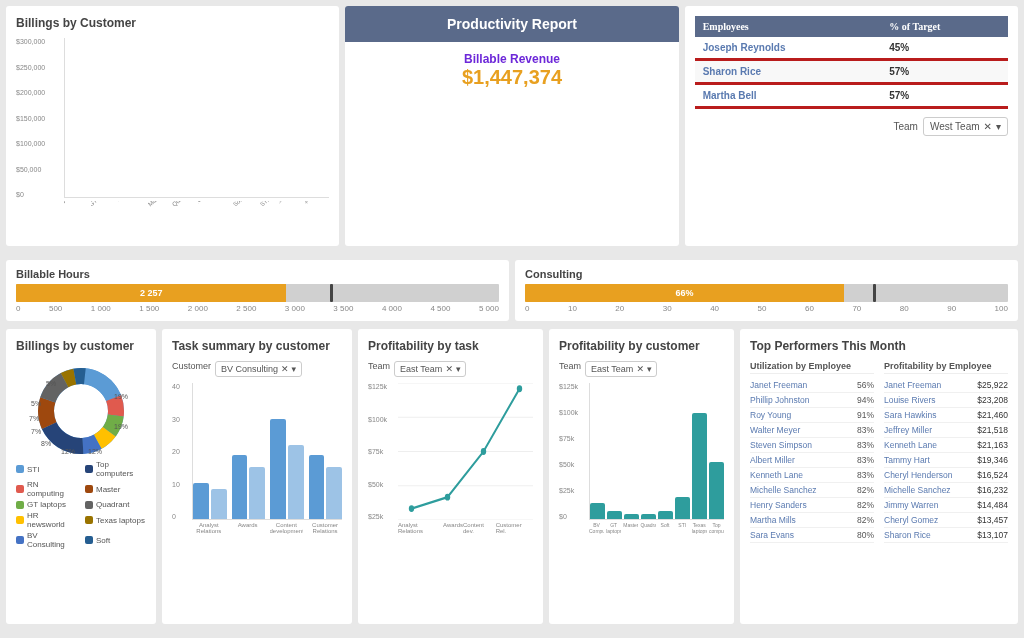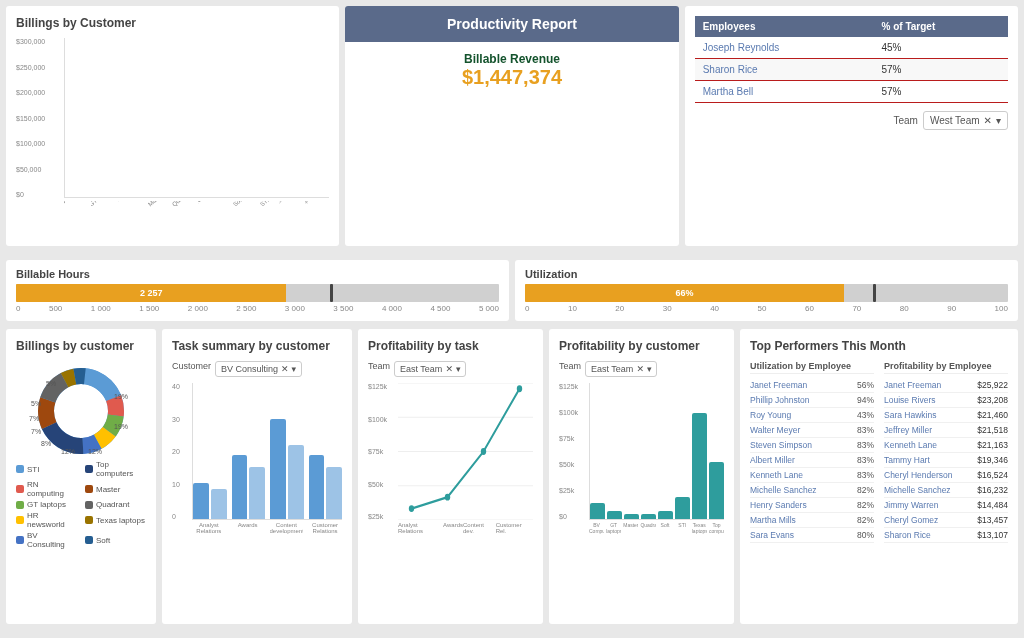--- a/index.html
+++ b/index.html
@@ -86,21 +86,21 @@
     }
     .productivity-body {
       padding: 10px;
       display: flex;
       flex-direction: column;
       align-items: center;
     }
     .gauge-title {
       font-size: 12px;
       font-weight: 600;
-      color: #14532d;
+      color: #6d28d9;
       margin-bottom: 5px;
     }
     .gauge-container {
       position: relative;
       width: 200px;
       height: 110px;
     }
     .gauge-value {
       font-size: 20px;
       font-weight: 700;
@@ -116,23 +116,25 @@
     }
     .completion-table thead tr {
       background: #5a6a8a;
       color: #fff;
     }
     .completion-table thead th {
       padding: 5px 8px;
       font-size: 10px;
       font-weight: 600;
       text-align: left;
+      font-family: Liberation Serif, serif;
     }
     .completion-table tbody tr {
-      border-bottom: 1px solid #b91c1c;
+      border-bottom: 3px solid #b91c1c;
+      font-weight: bold;
     }
     .completion-table tbody tr:nth-child(even) {
       background: #f8f8f8;
     }
     .completion-table tbody td {
       padding: 5px 8px;
       font-size: 10px;
       color: #5a7ab0;
     }
     .completion-table tbody td:last-child {
@@ -441,21 +443,21 @@
         <span>2 500</span>
         <span>3 000</span>
         <span>3 500</span>
         <span>4 000</span>
         <span>4 500</span>
         <span>5 000</span>
       </div>
     </div>
 
     <div class="progress-panel">
-      <div class="progress-title">Utilization</div>
+      <div class="progress-title">Consulting</div>
       <div class="progress-track">
         <div class="progress-fill" style="width:66%;">
           <span>66%</span>
         </div>
         <div class="progress-marker" style="left:72%;"></div>
       </div>
       <div class="progress-labels">
         <span>0</span>
         <span>10</span>
         <span>20</span>
@@ -718,21 +720,21 @@
           <div class="performer-row">
               <span class="performer-name">Janet Freeman</span>
               <span class="performer-pct">56%</span>
             </div>
           <div class="performer-row">
               <span class="performer-name">Phillip Johnston</span>
               <span class="performer-pct">94%</span>
             </div>
           <div class="performer-row">
               <span class="performer-name">Roy Young</span>
-              <span class="performer-pct">43%</span>
+              <span class="performer-pct">91%</span>
             </div>
           <div class="performer-row">
               <span class="performer-name">Walter Meyer</span>
               <span class="performer-pct">83%</span>
             </div>
           <div class="performer-row">
               <span class="performer-name">Steven Simpson</span>
               <span class="performer-pct">83%</span>
             </div>
           <div class="performer-row">

